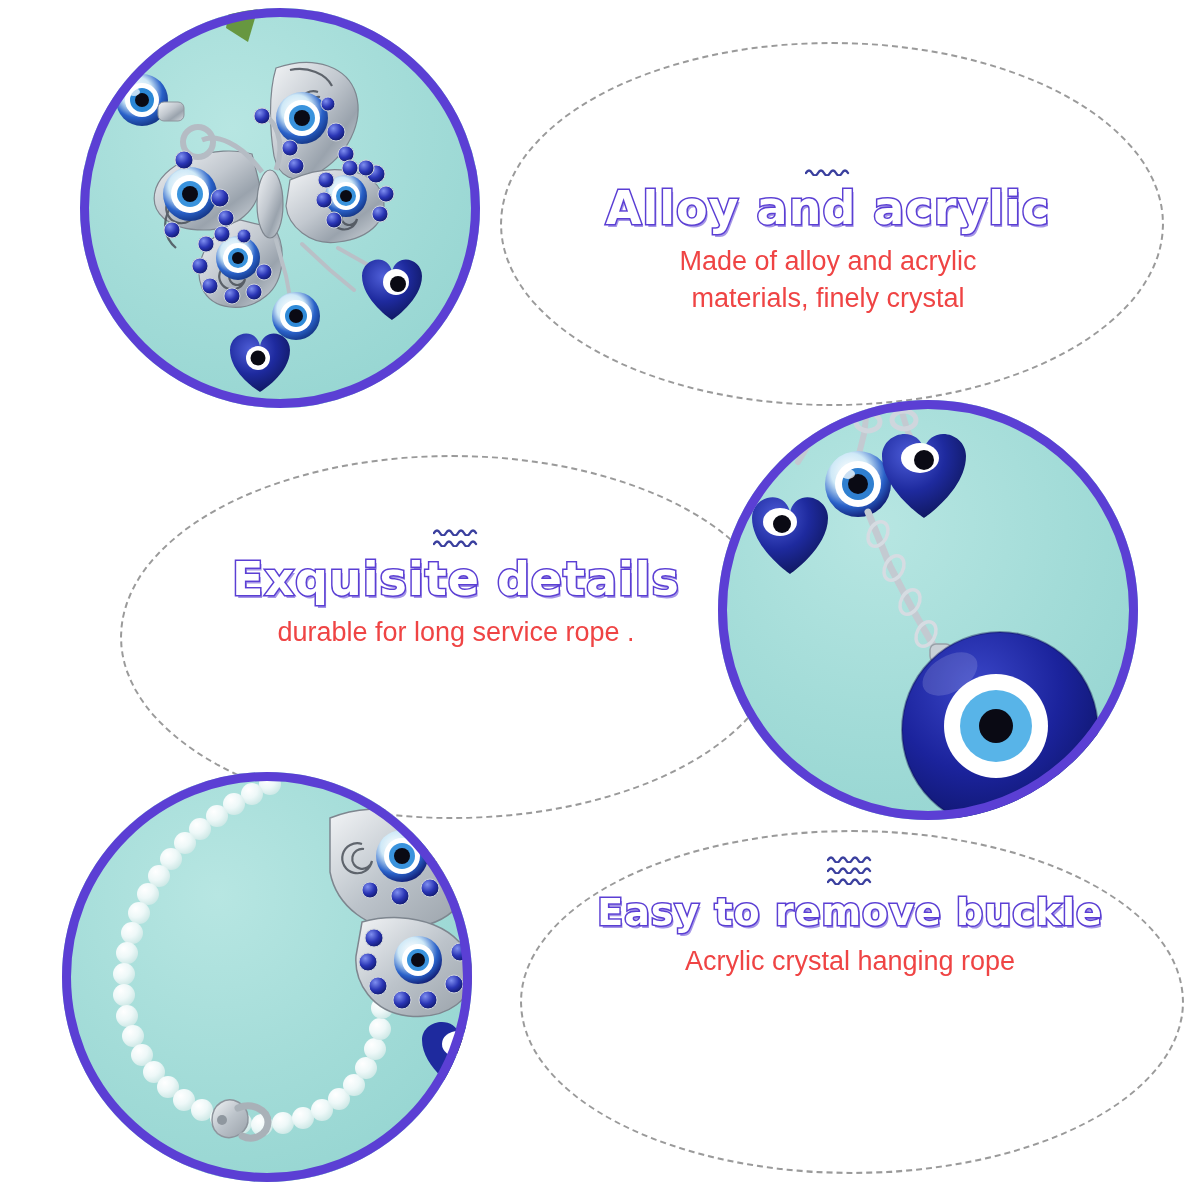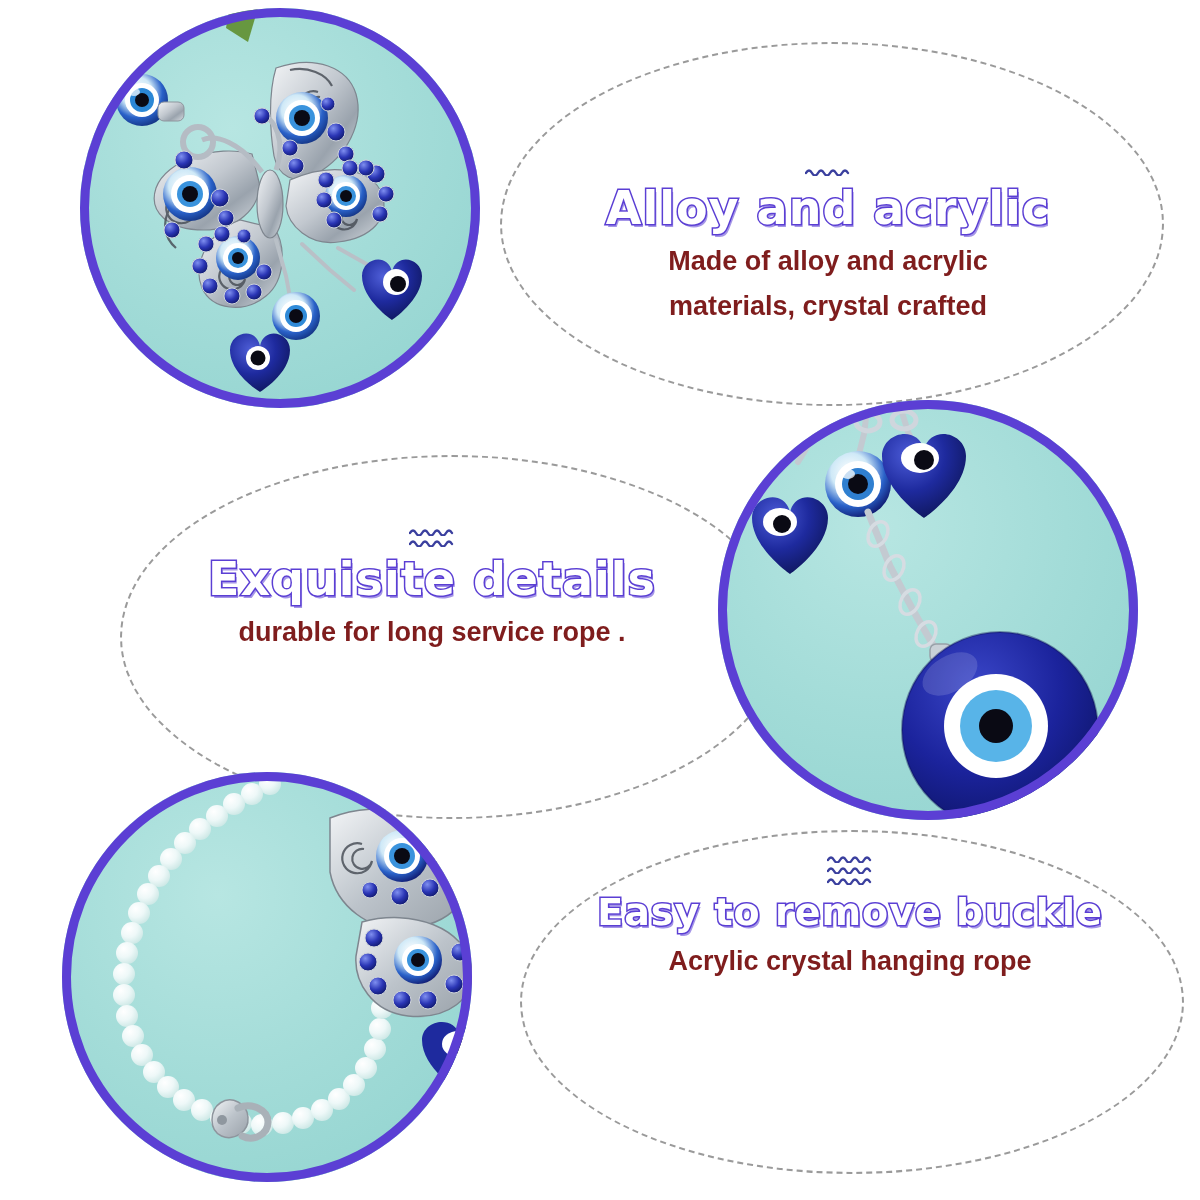--- a/index.html
+++ b/index.html
@@ -36,21 +36,21 @@
   #photo3{left:62px;top:772px;width:410px;height:410px;}
   #ring3 {left:62px;top:772px;width:410px;height:410px;}
 
   .photo .bg{position:absolute;inset:0;
     background:radial-gradient(circle at 38% 30%, #b7e6e2 0%, #a3dcd8 48%, #8fd2ce 100%);}
   .photo svg{position:absolute;inset:0;width:100%;height:100%;display:block;}
 
   
   .tblock{position:absolute;text-align:center;}
   #text1{left:548px;top:168px;width:560px;}
-  #text2{left:152px;top:528px;width:560px;}
+  #text2{left:176px;top:528px;width:560px;}
   #text3{left:520px;top:855px;width:660px;}
 
   .squiggles{display:flex;flex-direction:column;align-items:center;gap:3px;margin-bottom:6px;}
   .squiggles svg{display:block;}
 
   .heading{
     font-family:"DejaVu Sans", sans-serif;
     font-weight:bold;
     font-size:47px;
     letter-spacing:1px;
@@ -62,24 +62,24 @@
     line-height:1.15;
     white-space:nowrap;
   }
   #text3 .heading{font-size:38px;}
   #text1 .heading{font-size:46px;}
   #text2 .heading{font-size:46px;}
 
   .subtitle{
     font-family:"Liberation Sans", sans-serif;
     font-size:27px;
-    color:#7f1d1d;
+    color:#ef4444;
     line-height:1.38;
-    margin:8px;
-    font-weight:700;
+    margin:0;
+    font-weight:400;
   }
 </style>
 </head>
 <body>
 
 <div class="stage">
 
   <div class="dash-shape" id="dash1"></div>
   <div class="dash-shape" id="dash2"></div>
   <div class="dash-shape" id="dash3"></div>
@@ -404,21 +404,21 @@
   <div class="ring" id="ring3"></div>
 
   <div class="tblock" id="text1">
     <div class="squiggles">
       <svg width="46" height="8" viewBox="0 0 46 8">
         <path d="M1 5 q3 -5 6 0 t6 0 t6 0 t6 0 t6 0 t6 0 t6 0" fill="none" stroke="#3a3f9e" stroke-width="2.4" stroke-linecap="round"></path>
       </svg>
     </div>
     <p class="heading">Alloy and acrylic</p>
     <p class="subtitle">Made of alloy and acrylic</p>
-    <p class="subtitle">materials, crystal crafted</p>
+    <p class="subtitle">materials, finely crystal</p>
   </div>
 
   <div class="tblock" id="text2">
     <div class="squiggles">
       <svg width="46" height="8" viewBox="0 0 46 8">
         <path d="M1 5 q3 -5 6 0 t6 0 t6 0 t6 0 t6 0 t6 0 t6 0" fill="none" stroke="#3a3f9e" stroke-width="2.4" stroke-linecap="round"></path>
       </svg>
       <svg width="46" height="8" viewBox="0 0 46 8">
         <path d="M1 5 q3 -5 6 0 t6 0 t6 0 t6 0 t6 0 t6 0 t6 0" fill="none" stroke="#3a3f9e" stroke-width="2.4" stroke-linecap="round"></path>
       </svg>

